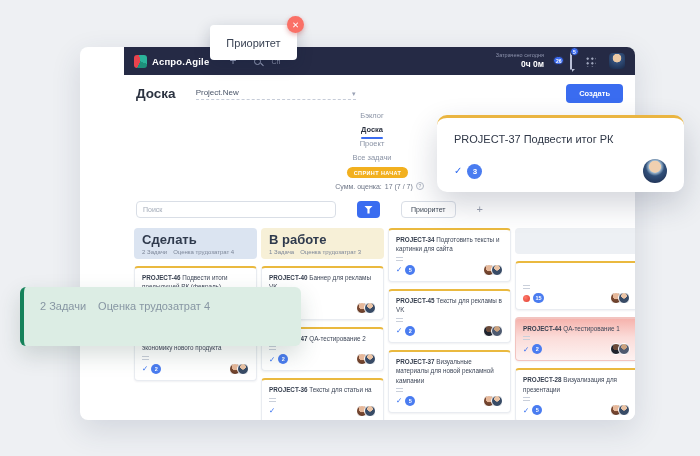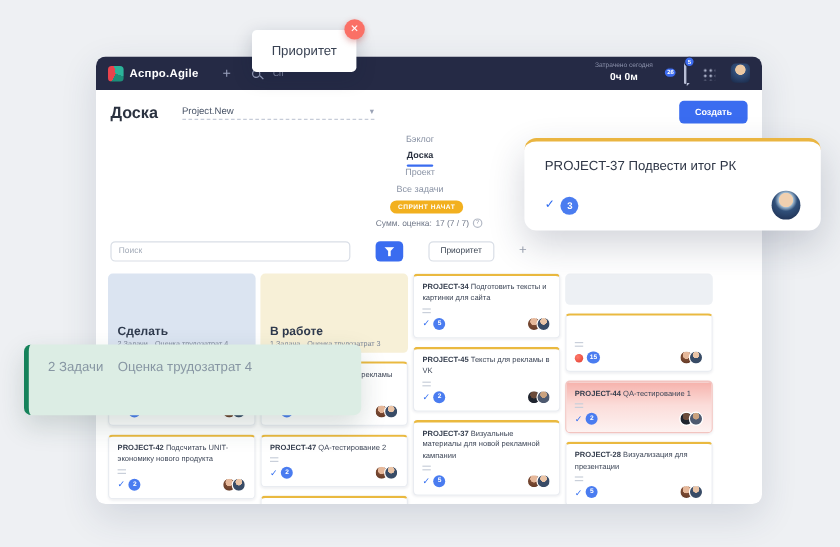--- a/index.html
+++ b/index.html
@@ -1,34 +1,34 @@
 <!DOCTYPE html>
 <html><head>
 <meta charset="utf-8">
 <style>
   * { margin:0; padding:0; box-sizing:border-box; }
   html,body { width:700px; height:456px; }
   body { background:#eef0f3; font-family:"Liberation Sans","DejaVu Sans",sans-serif; position:relative; overflow:hidden; }
 
   
   .app { position:absolute; left:80px; top:47px; width:555px; height:373px; background:#fff;
-         border-radius:8px; box-shadow:0 10px 30px rgba(45,55,90,.14); overflow:hidden; }
+         border-radius:8px; box-shadow:0 10px 30px rgba(45,55,90,.14); overflow:hidden;padding-left:44px; }
 
   
   .topbar { height:28px; background:#252a45; display:flex; align-items:center; padding:0 10px; }
   .logo-mark { width:13px; height:13px; border-radius:3px; margin-right:5px;
     background:conic-gradient(from 210deg,#e8434d 0 38%,#2bb39a 38% 72%,#1d8f7a 72% 100%); }
   .brand { color:#fff; font-size:9.5px; font-weight:700; letter-spacing:.2px; }
   .tb-plus { color:#9aa1bd; font-size:12px; margin-left:20px; line-height:1; }
   .ico-search { width:7px; height:7px; border:1.2px solid #9aa1bd; border-radius:50%; position:relative; margin-left:18px; }
   .ico-search::after { content:""; position:absolute; width:4px; height:1.2px; background:#9aa1bd;
     right:-3.5px; bottom:-1.5px; transform:rotate(45deg); }
   .tb-txt { color:#8d93ad; font-size:7px; margin-left:10px; }
   .tb-right { margin-left:auto; display:flex; align-items:center; gap:13px; }
-  .time-block { text-align:center; line-height:1.25; }
+  .time-block { text-align:right; line-height:1.25; }
   .time-label { font-size:5.5px; color:#8d93ad; }
   .time-value { font-size:8.5px; color:#fff; font-weight:700; }
   .tb-ico { position:relative; }
   .ico-bell { width:9px; height:8px; background:#b9bfd6; border-radius:50% 50% 10% 10%; position:relative; }
   .ico-bell::after { content:""; position:absolute; left:3px; bottom:-2px; width:3px; height:2px; border-radius:50%; background:#b9bfd6; }
   .ico-chat { width:10px; height:8px; border:1.2px solid #b9bfd6; border-radius:2px; position:relative; }
   .ico-chat::after { content:""; position:absolute; left:1px; bottom:-3px; width:3px; height:3px;
     background:#b9bfd6; clip-path:polygon(0 0,100% 0,0 100%); }
   .tb-badge { position:absolute; top:-5px; right:-7px; min-width:9px; height:9px; padding:0 1.5px; border-radius:9px;
     background:#3d6cf0; color:#fff; font-size:5px; font-weight:700; display:flex; align-items:center; justify-content:center;
@@ -64,21 +64,21 @@
     display:flex; align-items:center; justify-content:center; }
   .ico-funnel { width:9px; height:8px; background:#fff; clip-path:polygon(0 0,100% 0,62% 45%,62% 100%,38% 100%,38% 45%); }
   .chip { height:17px; border:1px solid #d9dee6; background:#fff; border-radius:4px; padding:0 9px;
     font-size:7px; color:#3c4654; display:flex; align-items:center; font-family:inherit; }
   .add-plus { color:#9aa1b0; font-size:11px; line-height:1; }
 
   
   .board { display:flex; gap:4px; padding:2px 0 0 10px; align-items:flex-start; }
   .col { width:123px; flex:none; }
   .col-head { border-radius:4px; padding:4px 8px; margin-bottom:7px; min-height:26px; }
-  .col-head .ch-title { font-size:10px; font-weight:700; color:#2f3a4d;margin-top:39px; }
+  .col-head .ch-title { font-size:13px; font-weight:700; color:#2f3a4d; }
   .col-head .ch-meta { font-size:6px; color:#7c8698; margin-top:2px; }
   .col-head .ch-meta span + span { margin-left:6px; }
   .ch-c1 { background:#dbe4f1; } .ch-c2 { background:#f7f0d7; } .ch-c3 { background:#e7e2f4; } .ch-c4 { background:#edf0f4; }
 
   .card { background:#fff; border:1px solid #e9ecf1; border-top:2px solid #eab93f; border-radius:4px;
     box-shadow:0 1px 2px rgba(40,50,80,.07); padding:5px 7px; margin-bottom:7px; cursor:pointer; }
   .tline { font-size:6.3px; color:#3e4758; line-height:1.5; }
   .cid { font-weight:700; color:#353e4e; }
   .desc { display:block; width:7px; height:4px; margin:3px 0 2px 0;
     border-top:1px solid #c9cfda; border-bottom:1px solid #c9cfda; }

